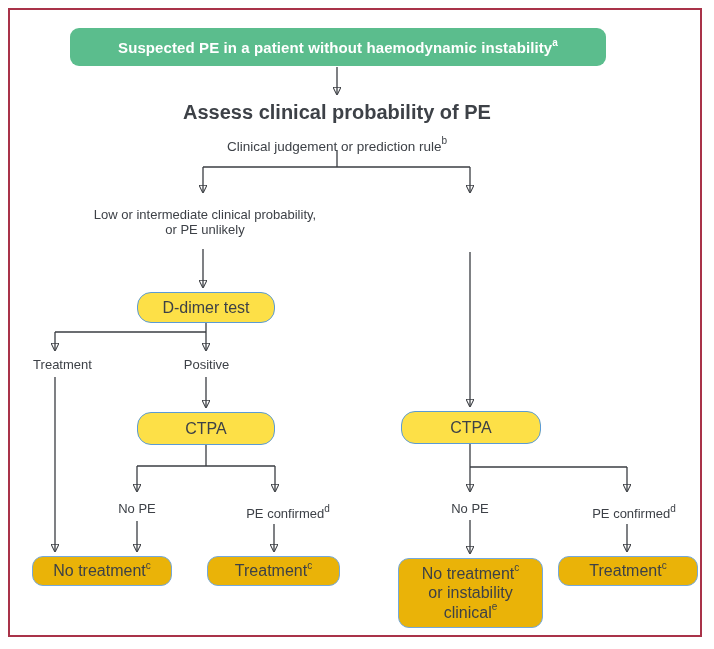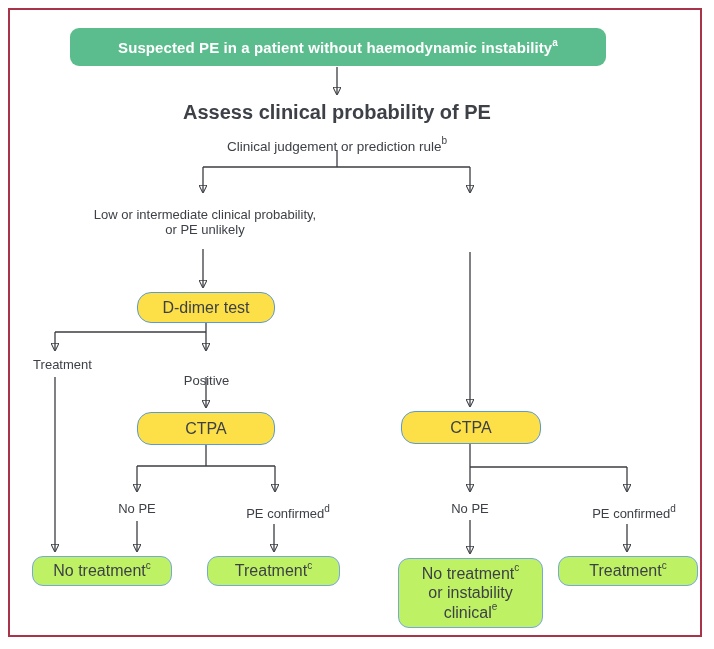--- a/index.html
+++ b/index.html
@@ -17,21 +17,21 @@
         text-align:center;box-sizing:border-box;}
   .start-box{
     background:#5bbd8d;color:#ffffff;font-weight:bold;font-size:15px;
     border-radius:9px;letter-spacing:.1px;
   }
   .pill{
     background:#fde047;border:1.6px solid #5b9bd5;border-radius:14px;
     font-size:16px;color:#3d4147;
   }
   .outcome{
-    background:#bef264;border:1.6px solid #74a9dc;border-radius:11px;
+    background:#eab308;border:1.6px solid #74a9dc;border-radius:11px;
     font-size:16px;color:#3d4147;line-height:1.22;
   }
   .heading{line-height:1.18;}
   .heading .t1{font-weight:bold;font-size:20px;display:block;}
   .heading .t2{font-size:13.5px;display:block;margin-top:14px;}
   .lbl{position:absolute;text-align:center;font-size:13px;line-height:1.18;}
   sup{font-size:10px;line-height:0;position:relative;top:-1px;}
 </style>
 </head>
 <body>
@@ -87,21 +87,21 @@
   <div class="lbl" style="left:45px;top:207px;width:320px;">
     <span>Low or intermediate clinical probability,</span><br>
     <span>or PE unlikely</span>
   </div>
 
   <div class="node pill" style="left:137px;top:292px;width:138px;height:31px;">
     <span>D-dimer test</span>
   </div>
 
   <div class="lbl" style="left:20px;top:357px;width:85px;">Treatment</div>
-  <div class="lbl" style="left:164px;top:357px;width:85px;margin-top:16px;">Positive</div>
+  <div class="lbl" style="left:164px;top:357px;width:85px;">Positive</div>
 
   <div class="node pill" style="left:137px;top:412px;width:138px;height:33px;">
     <span>CTPA</span>
   </div>
   <div class="node pill" style="left:401px;top:411px;width:140px;height:33px;">
     <span>CTPA</span>
   </div>
 
   <div class="lbl" style="left:97px;top:501px;width:80px;">No PE</div>
   <div class="lbl" style="left:228px;top:506px;width:120px;"><span>PE confirmed</span><sup>d</sup></div>

